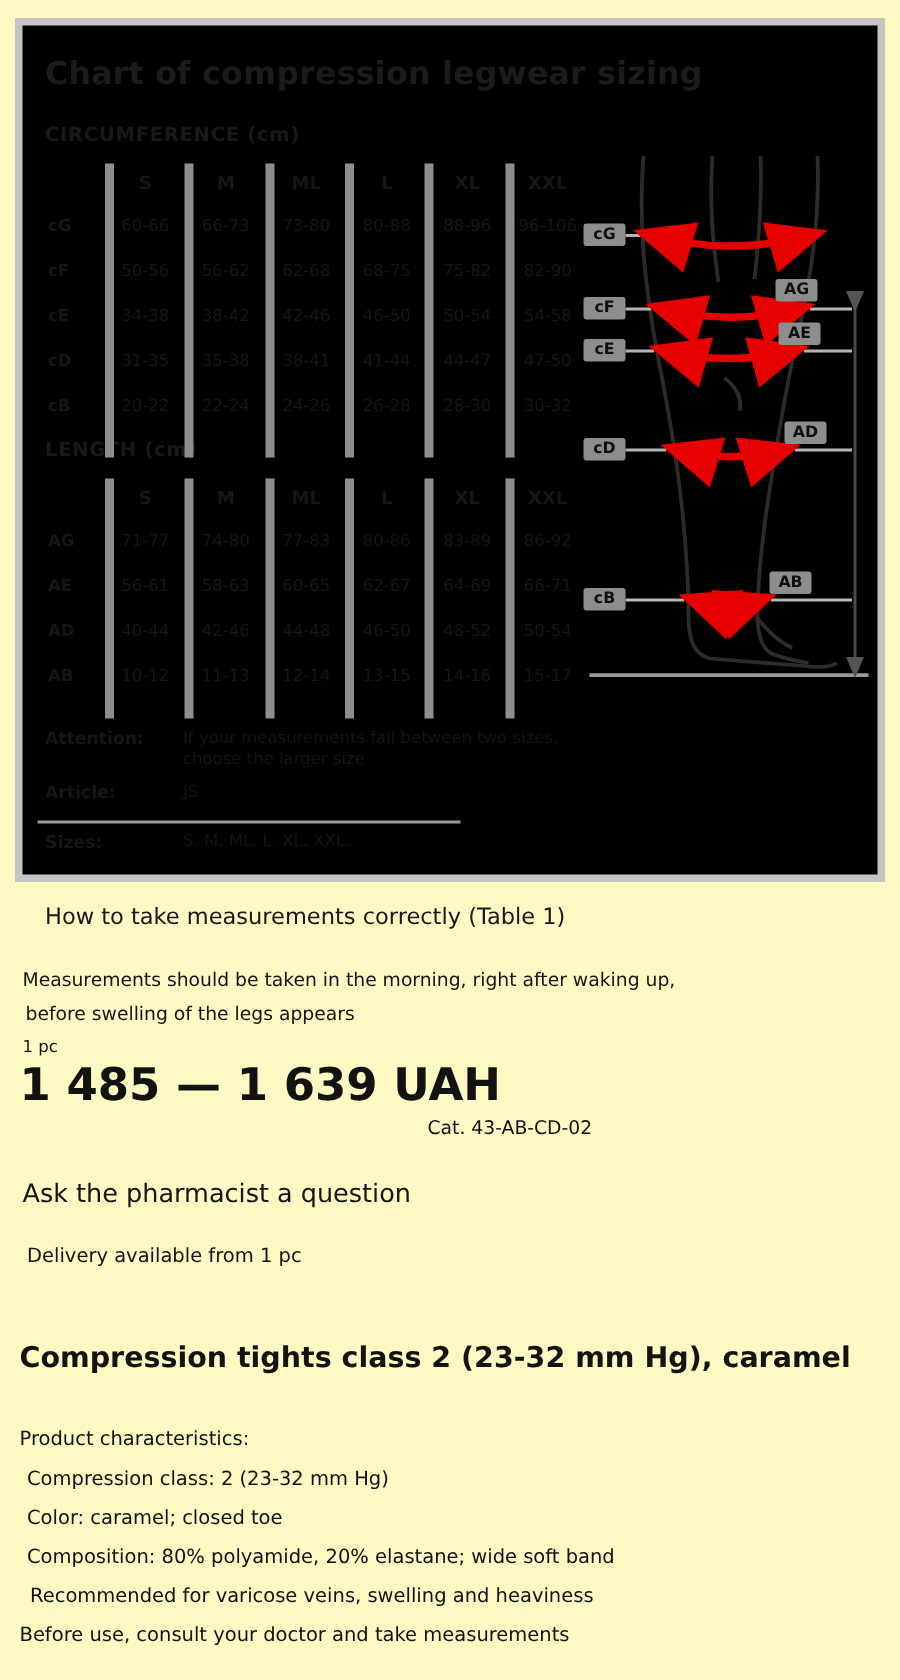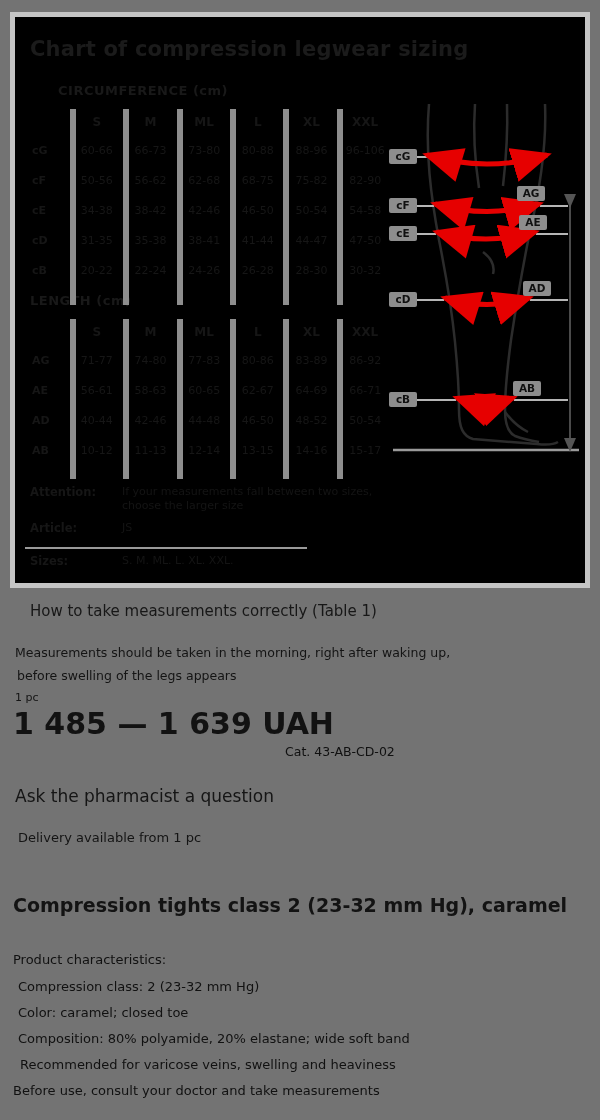--- a/index.html
+++ b/index.html
@@ -1,16 +1,16 @@
 <!DOCTYPE html>
 <html><head>
 <meta charset="utf-8">
 <style>
   html,body{margin:0;padding:0;background:#000;}
-  #page{position:relative;width:600px;height:1120px;background:#737373;overflow:hidden;
+  #page{position:relative;width:600px;height:1120px;background:#fef9c3;overflow:hidden;
         font-family:"DejaVu Sans","Liberation Sans",sans-serif;}
   
   .panel{position:absolute;left:10px;top:12px;width:580px;height:576px;
          border:5px solid #c4c4c4;box-sizing:border-box;background:#000;}
   .panel-title{position:absolute;left:15px;top:20px;font-size:21px;font-weight:bold;
                color:#1b1b1b;letter-spacing:.2px;white-space:nowrap;}
   .sect-label{position:absolute;font-size:13px;font-weight:bold;color:#191919;
               letter-spacing:.5px;white-space:nowrap;}
   .size-table{position:absolute;width:362px;}
   .st-grid{display:grid;grid-template-columns:40px repeat(6,1fr);position:relative;z-index:2;}
@@ -45,21 +45,21 @@
 </style>
 </head>
 <body>
 
 <div id="page">
 
   <div class="panel">
 
     <div class="panel-title">Chart of compression legwear sizing</div>
 
-    <div class="sect-label" style="left:15px;top:66px;margin-left:28px;">CIRCUMFERENCE (cm)</div>
+    <div class="sect-label" style="left:15px;top:66px;">CIRCUMFERENCE (cm)</div>
 
     <div class="size-table" style="left:15px;top:92px;height:196px;">
       <div class="st-grid" id="table-circ">
           <div class="st-cell st-rowlabel"></div>
           <div class="st-cell st-head">S</div>
           <div class="st-cell st-head">M</div>
           <div class="st-cell st-head">ML</div>
           <div class="st-cell st-head">L</div>
           <div class="st-cell st-head">XL</div>
           <div class="st-cell st-head">XXL</div>

